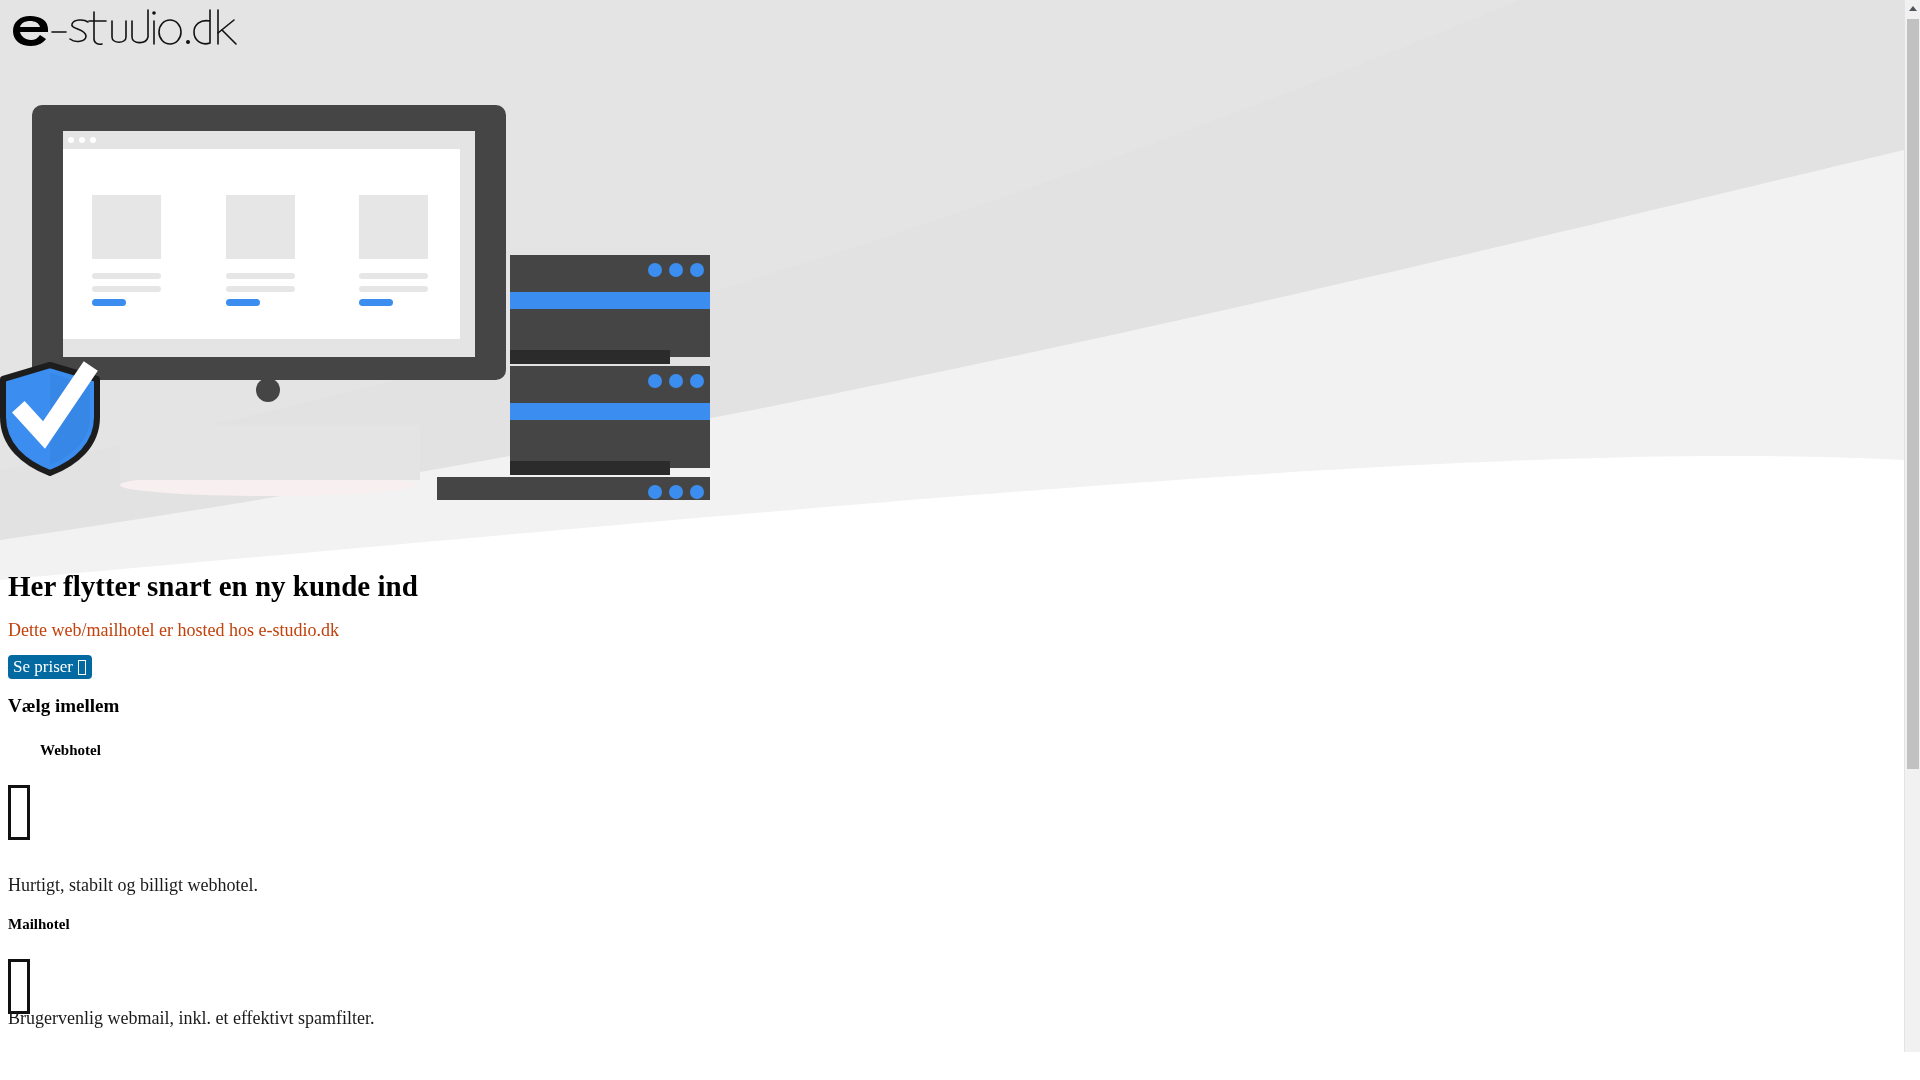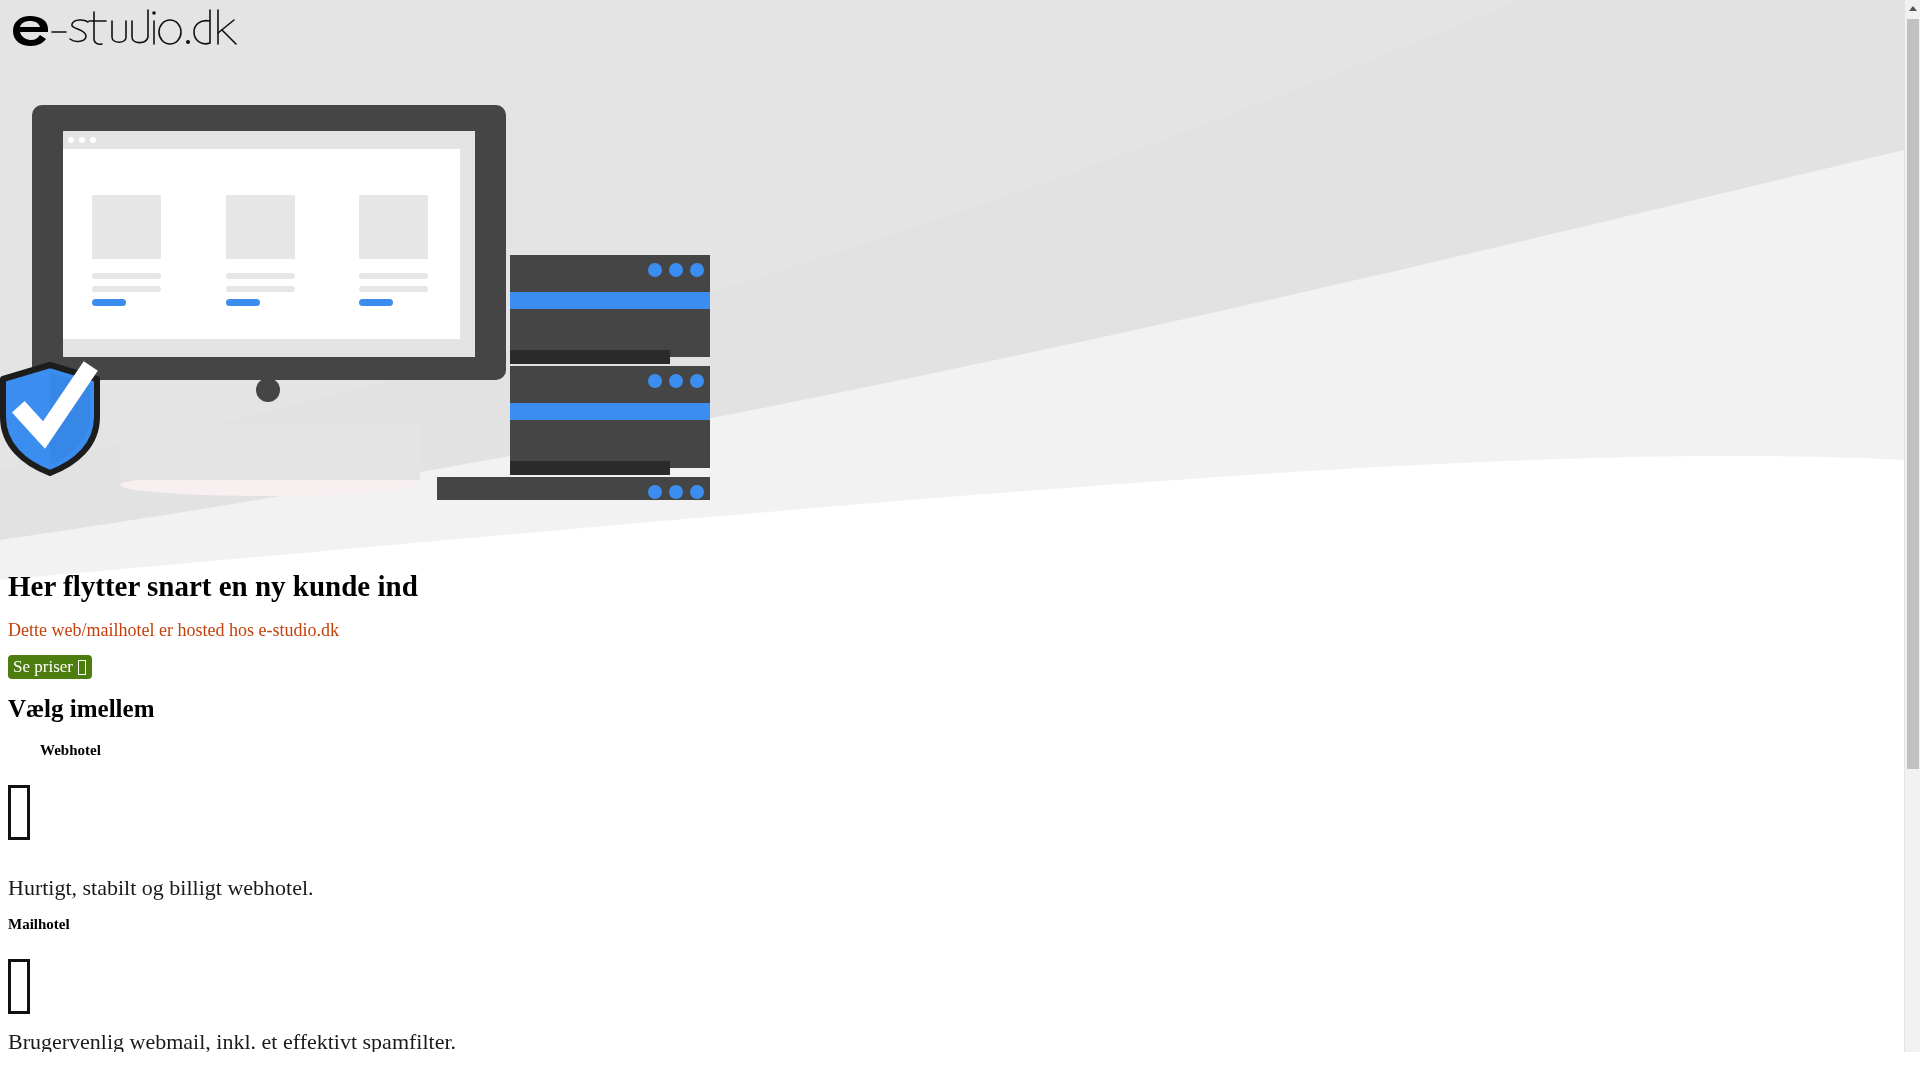--- a/index.html
+++ b/index.html
@@ -80,21 +80,21 @@
     white-space: nowrap;
   }
 
   .cta {
     position: absolute;
     left: 8px;
     top: 655px;
     display: inline-flex;
     align-items: center;
     gap: 5px;
-    background: #4d7c0f;
+    background: #0369a1;
     color: #ffffff;
     border: none;
     border-radius: 4px;
     padding: 2px 6px 2px 5px;
     font-family: "Liberation Serif", "DejaVu Serif", serif;
     font-size: 17px;
     line-height: 20px;
     cursor: pointer;
     white-space: nowrap;
   }
@@ -103,21 +103,21 @@
     width: 8px;
     height: 15px;
     border: 1.5px solid #ffffff;
     vertical-align: middle;
   }
 
   .h2 {
     position: absolute;
     left: 8px;
     top: 695px;
-    font-size: 25px;
+    font-size: 19px;
     font-weight: bold;
     color: #000000;
     white-space: nowrap;
   }
 
   .card-title {
     position: absolute;
     left: 8px;
     font-size: 15px;
     font-weight: bold;
@@ -134,26 +134,26 @@
     height: 55px;
     border: 3px solid #111111;
     background: transparent;
   }
   .tofu-big.b1 { top: 785px; }
   .tofu-big.b2 { top: 959px; }
 
   .card-desc {
     position: absolute;
     left: 8px;
-    font-size: 22px;
+    font-size: 18px;
     color: #1a1a1a;
     white-space: nowrap;
   }
   .card-desc.d1 { top: 875px; }
-  .card-desc.d2 { top: 1008px; margin-top: 21px; }
+  .card-desc.d2 { top: 1008px; }
 
   
   .scrollbar {
     position: absolute;
     top: 0;
     right: 0;
     width: 16px;
     height: 1080px;
     background: #f1f1f1;
     border-left: 1px solid #e3e3e3;

